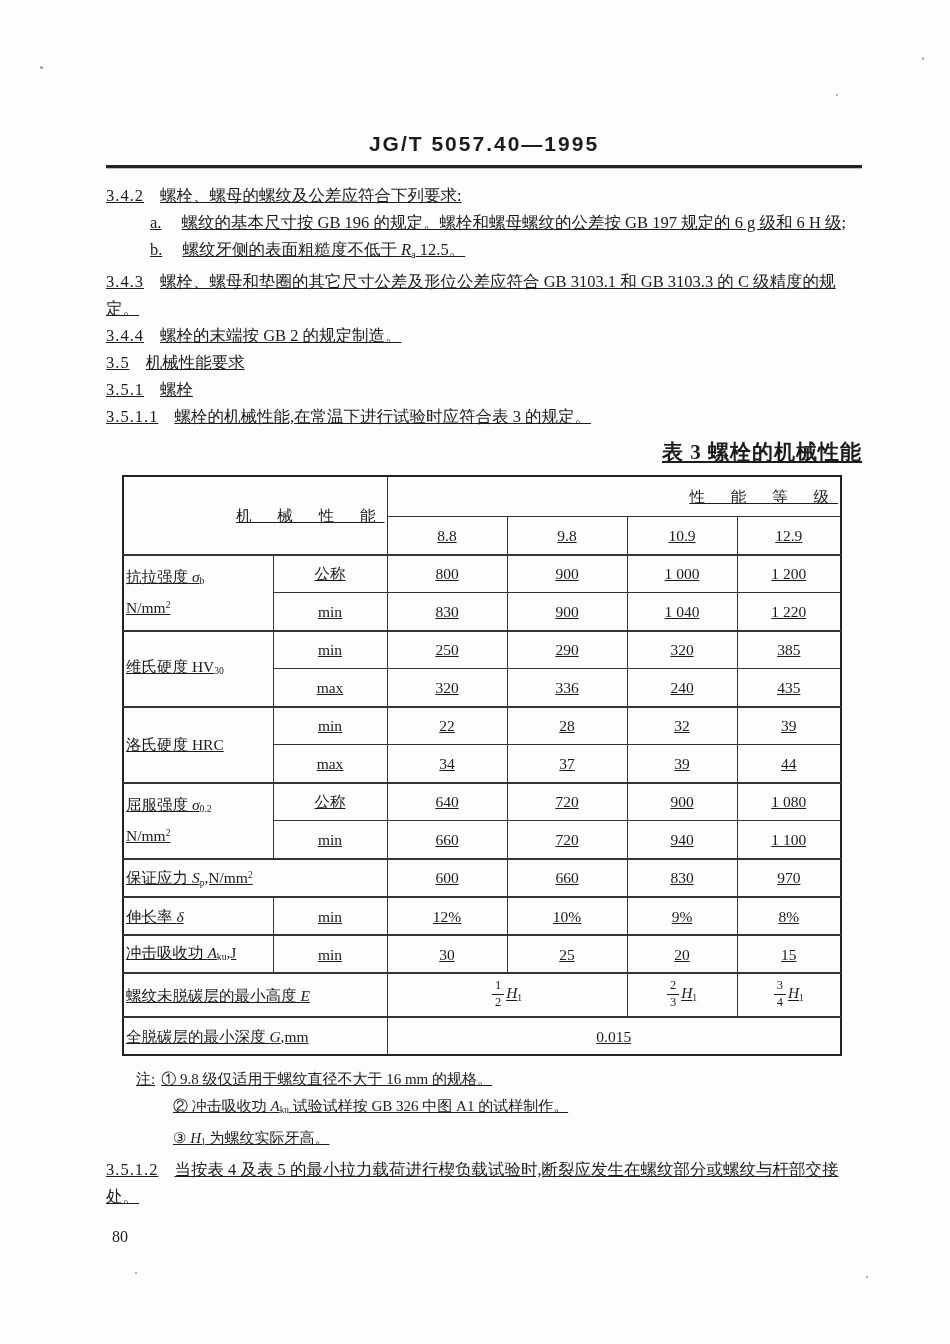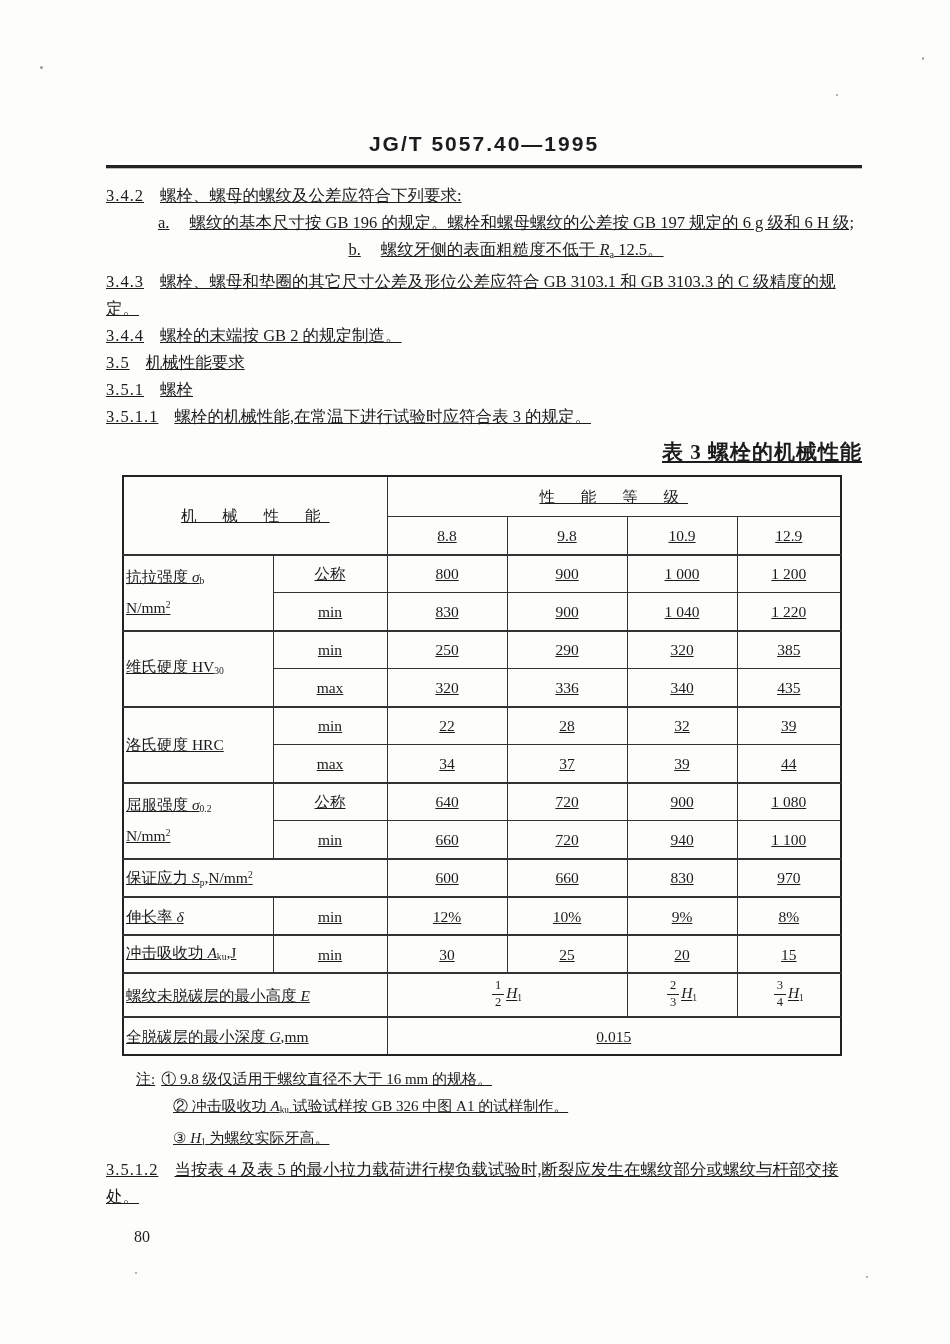--- a/index.html
+++ b/index.html
@@ -25,21 +25,21 @@
   }
   .head-rule {
     margin-top: 9px;
     height: 3px;
     background: #232323;
     box-shadow: 0 1px 0 rgba(0,0,0,0.25);
   }
   .content { margin-top: 14px; font-size: 16.5px; line-height: 27px; text-decoration: underline; }
   p.sec { margin: 0; }
   p.sec .num { letter-spacing: 1px; margin-right: 16px; }
-  p.item { margin: 0; padding-left: 44px; text-align: center; }
+  p.item { margin: 0; padding-left: 44px; }
   p.item .num { margin-right: 20px; }
   p.cont { margin: 0; text-indent: 2em; }
   sub { font-size: 0.62em; vertical-align: -0.25em; }
   sup { font-size: 0.62em; vertical-align: 0.55em; }
   .it { font-style: italic; }
   .tbl-caption {
     margin-top: 9px;
     text-align: right;
     font-weight: bold;
     font-size: 21px;
@@ -55,21 +55,21 @@
     border: 2.5px solid #222;
   }
   table.t3 td {
     border: 1.5px solid #333;
     height: 38px;
     padding: 1px 2px;
     vertical-align: middle;
   }
   table.t3 tr.grp > td { border-top-width: 2.3px; }
   table.t3 td.lbl { text-align: left; }
-  table.t3 tr.h1 td { height: 41px; }
+  table.t3 tr.h1 td { height: 41px; text-align: right; }
   table.t3 tr.h2 td { height: 38px; }
   table.t3 tr.tall td { height: 44px; }
   .spread { letter-spacing: 9px; word-spacing: 4px; }
   .lblline { display: block; line-height: 24px; }
   .frac {
     display: inline-block;
     vertical-align: -0.55em;
     text-align: center;
     font-size: 12.5px;
     line-height: 1.05;
@@ -77,21 +77,21 @@
   }
   .frac .fn { display: block; border-bottom: 1.3px solid #222; padding: 0 3px 1px; }
   .frac .fd { display: block; padding-top: 1px; }
   .notes { margin-top: 10px; font-size: 15px; line-height: 27px; padding-left: 30px; }
   .note-line { display: flex; }
   .note-prefix { flex: 0 0 auto; margin-right: 6px; }
   .note-line.indent { padding-left: 37px; }
   .sec-after { margin-top: 5px; }
   .page-number {
     position: absolute;
-    left: 134px; top: 1228px;
+    left: 112px; top: 1228px;
     font-size: 16px;
   }
   .speck { position: absolute; background: #9a9a9a; border-radius: 50%; }
 </style>
 </head>
 <body>
 
 <div class="page">
 
   <div class="doc-title">JG/T 5057.40—1995</div>
@@ -163,21 +163,21 @@
           <td>min</td>
           <td>250</td>
           <td>290</td>
           <td>320</td>
           <td>385</td>
         </tr>
         <tr>
           <td>max</td>
           <td>320</td>
           <td>336</td>
-          <td>340</td>
+          <td>240</td>
           <td>435</td>
         </tr>
 
         <tr class="grp">
           <td rowspan="2" class="lbl"><span>洛氏硬度 HRC</span></td>
           <td>min</td>
           <td>22</td>
           <td>28</td>
           <td>32</td>
           <td>39</td>

